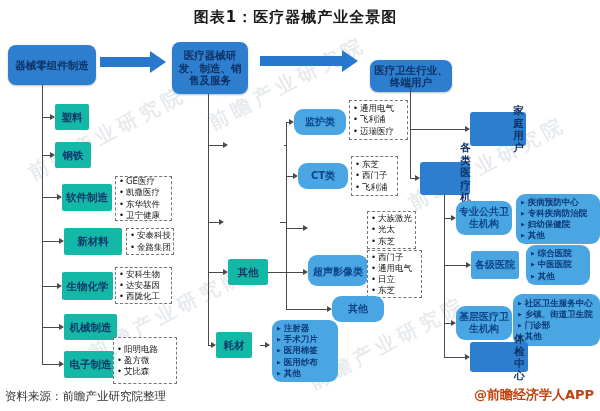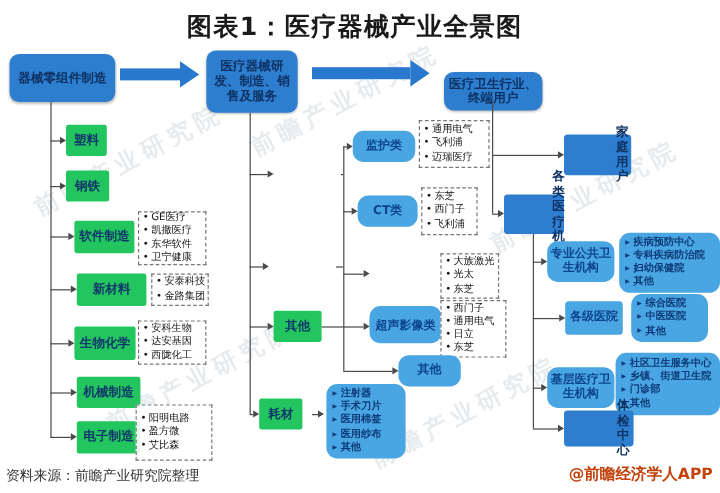--- a/index.html
+++ b/index.html
@@ -1,23 +1,23 @@
 <!DOCTYPE html>
 <html><head>
 <meta charset="utf-8">
 <style>
   html,body{margin:0;padding:0;}
   #canvas{position:relative;width:600px;height:411px;background:#ffffff;overflow:hidden;
           font-family:"DejaVu Sans",sans-serif;}
-  .ttl{position:absolute;left:0;top:8px;width:591px;text-align:center;font-size:21px;
+  .ttl{position:absolute;left:0;top:8px;width:591px;text-align:center;font-size:15px;
        font-weight:bold;color:#1a1a1a;letter-spacing:1px;}
   .bx{position:absolute;display:flex;align-items:center;justify-content:center;text-align:center;
       font-weight:bold;line-height:1.18;box-sizing:border-box;padding:1px 2px;}
   .b-main{background:#2e7ed0;border-radius:8px;font-size:10.5px;color:#0e3263;box-shadow:0 1px 2px rgba(0,0,0,.25);}
-  .b-sub{background:#22c55e;border-radius:2px;font-size:10.5px;color:#11386b;}
+  .b-sub{background:#14b8a6;border-radius:2px;font-size:10.5px;color:#11386b;}
   .b-branch{background:#49a6e2;border-radius:9px;font-size:10px;color:#0d448c;}
   .b-solid2{background:#2e7ed0;border-radius:3px;font-size:10.5px;color:#0e3263;padding-left:43px;}
   .list-box{position:absolute;background:#49a6e2;border-radius:9px;color:#0d3a78;font-size:8.5px;
             font-weight:bold;padding:3px 2px 3px 5px;display:flex;flex-direction:column;
             justify-content:center;line-height:1.3;box-sizing:border-box;}
   .list-box .li::before{content:"▶";font-size:5px;margin-right:3px;position:relative;top:-1px;color:#0d3a78;}
   .dashed{position:absolute;border:1px dashed #767676;background:rgba(255,255,255,.88);font-size:8.5px;
           color:#141414;padding:2px 2px 2px 3px;display:flex;flex-direction:column;justify-content:center;
           line-height:1.3;box-sizing:border-box;}
   .dashed .li::before{content:"•";margin-right:2px;}

